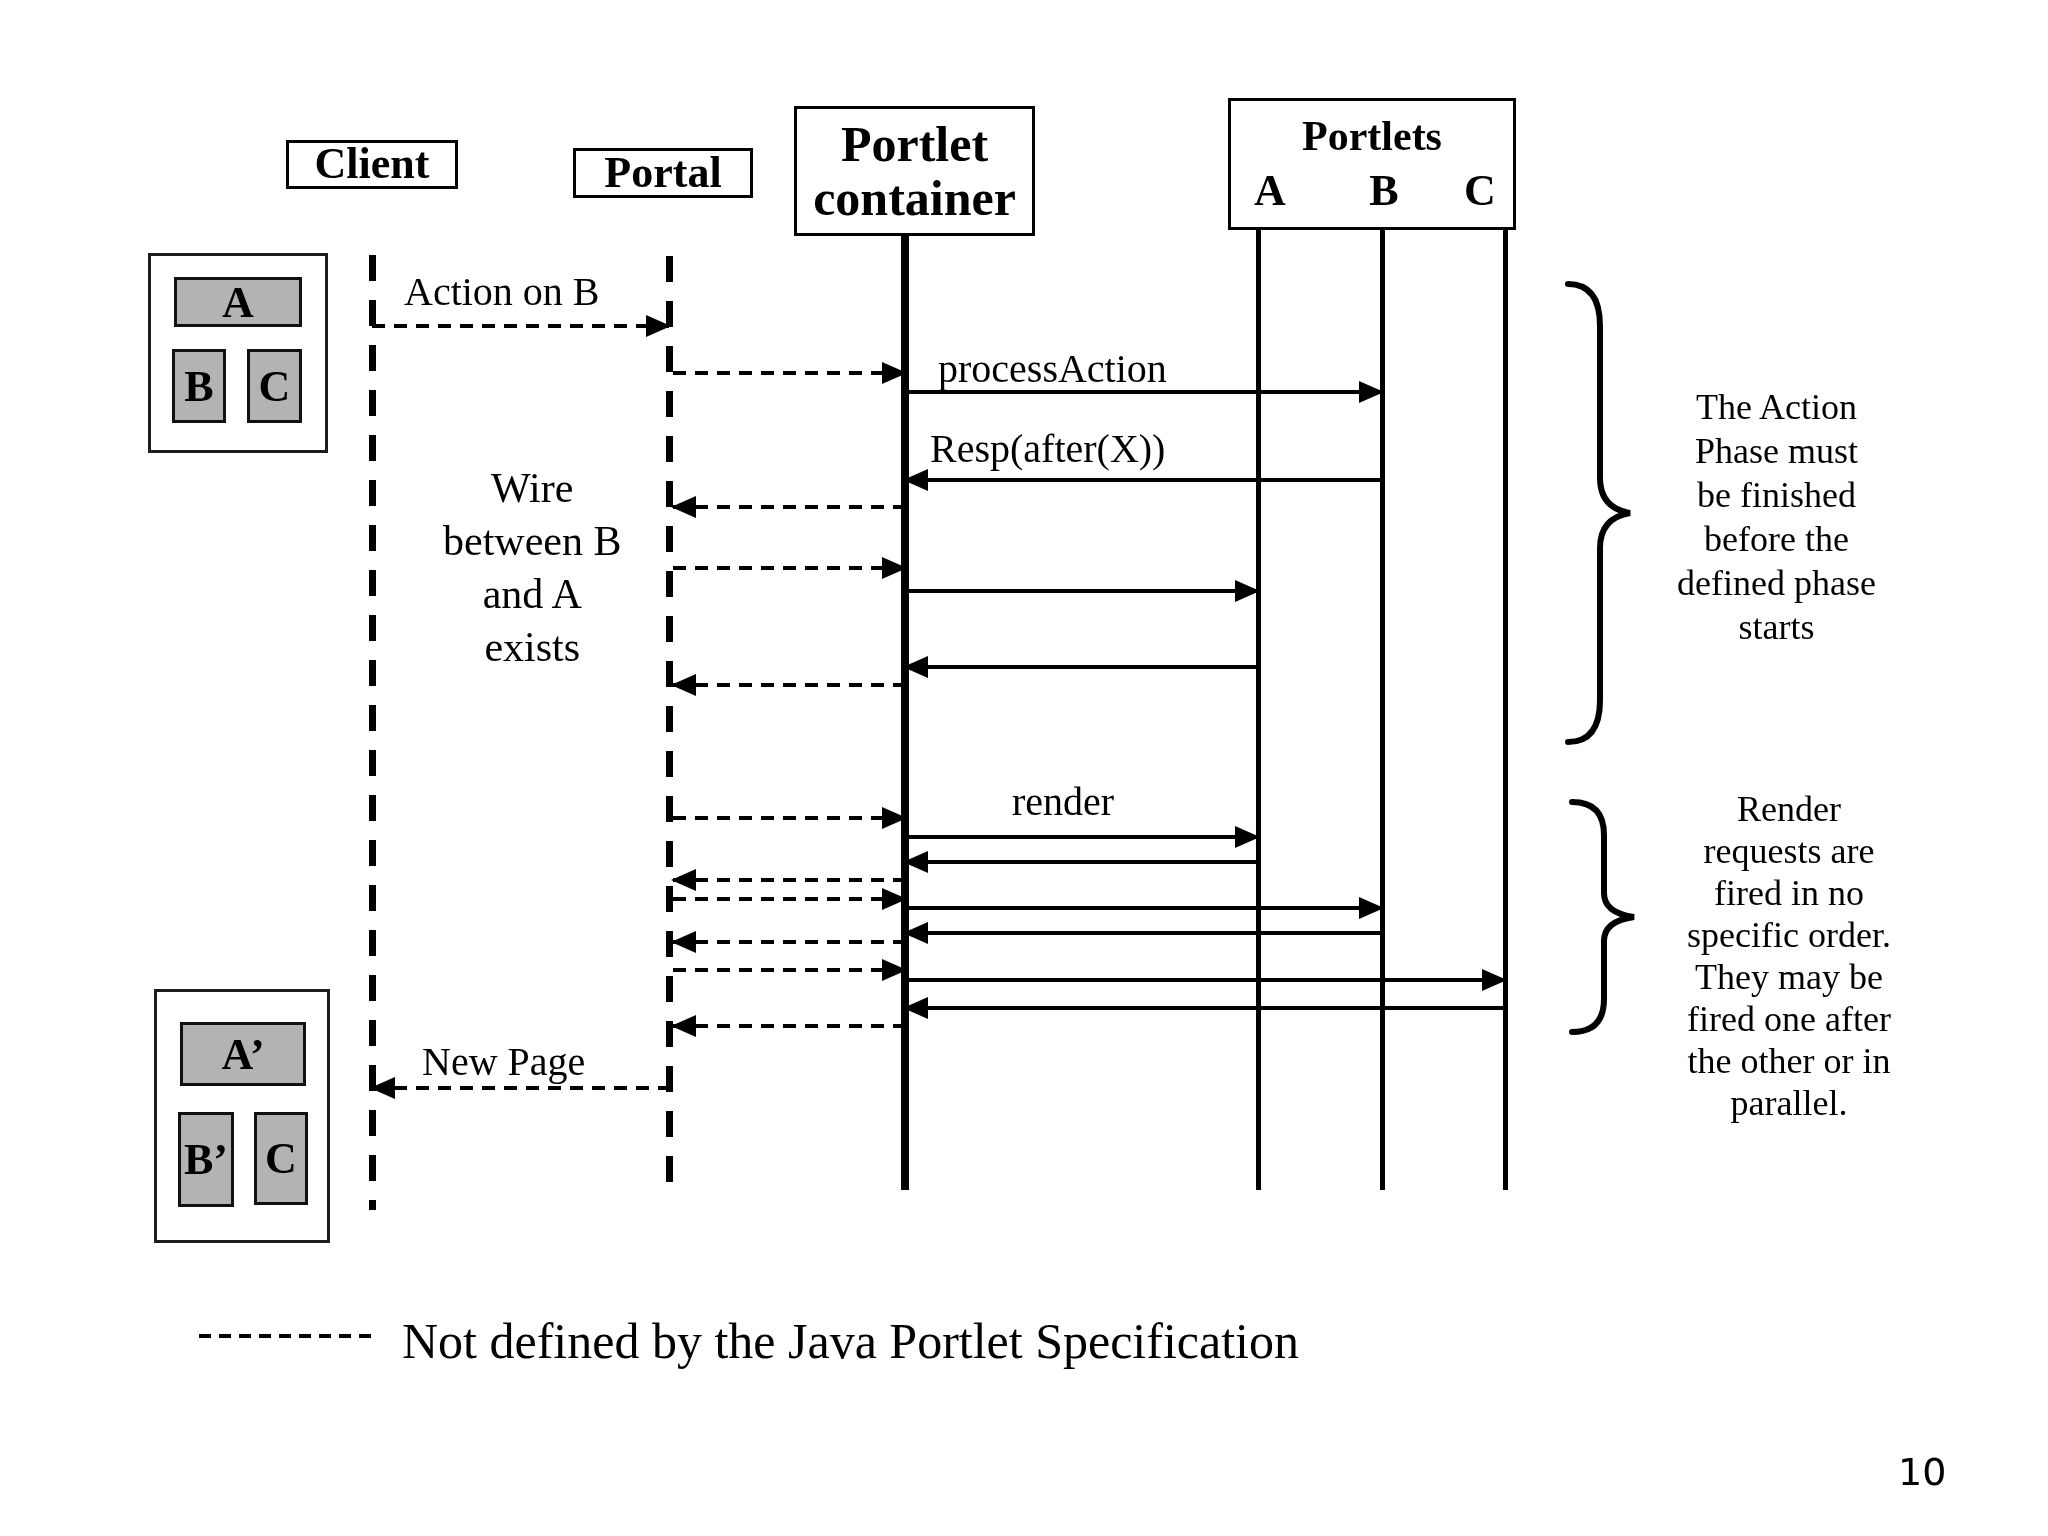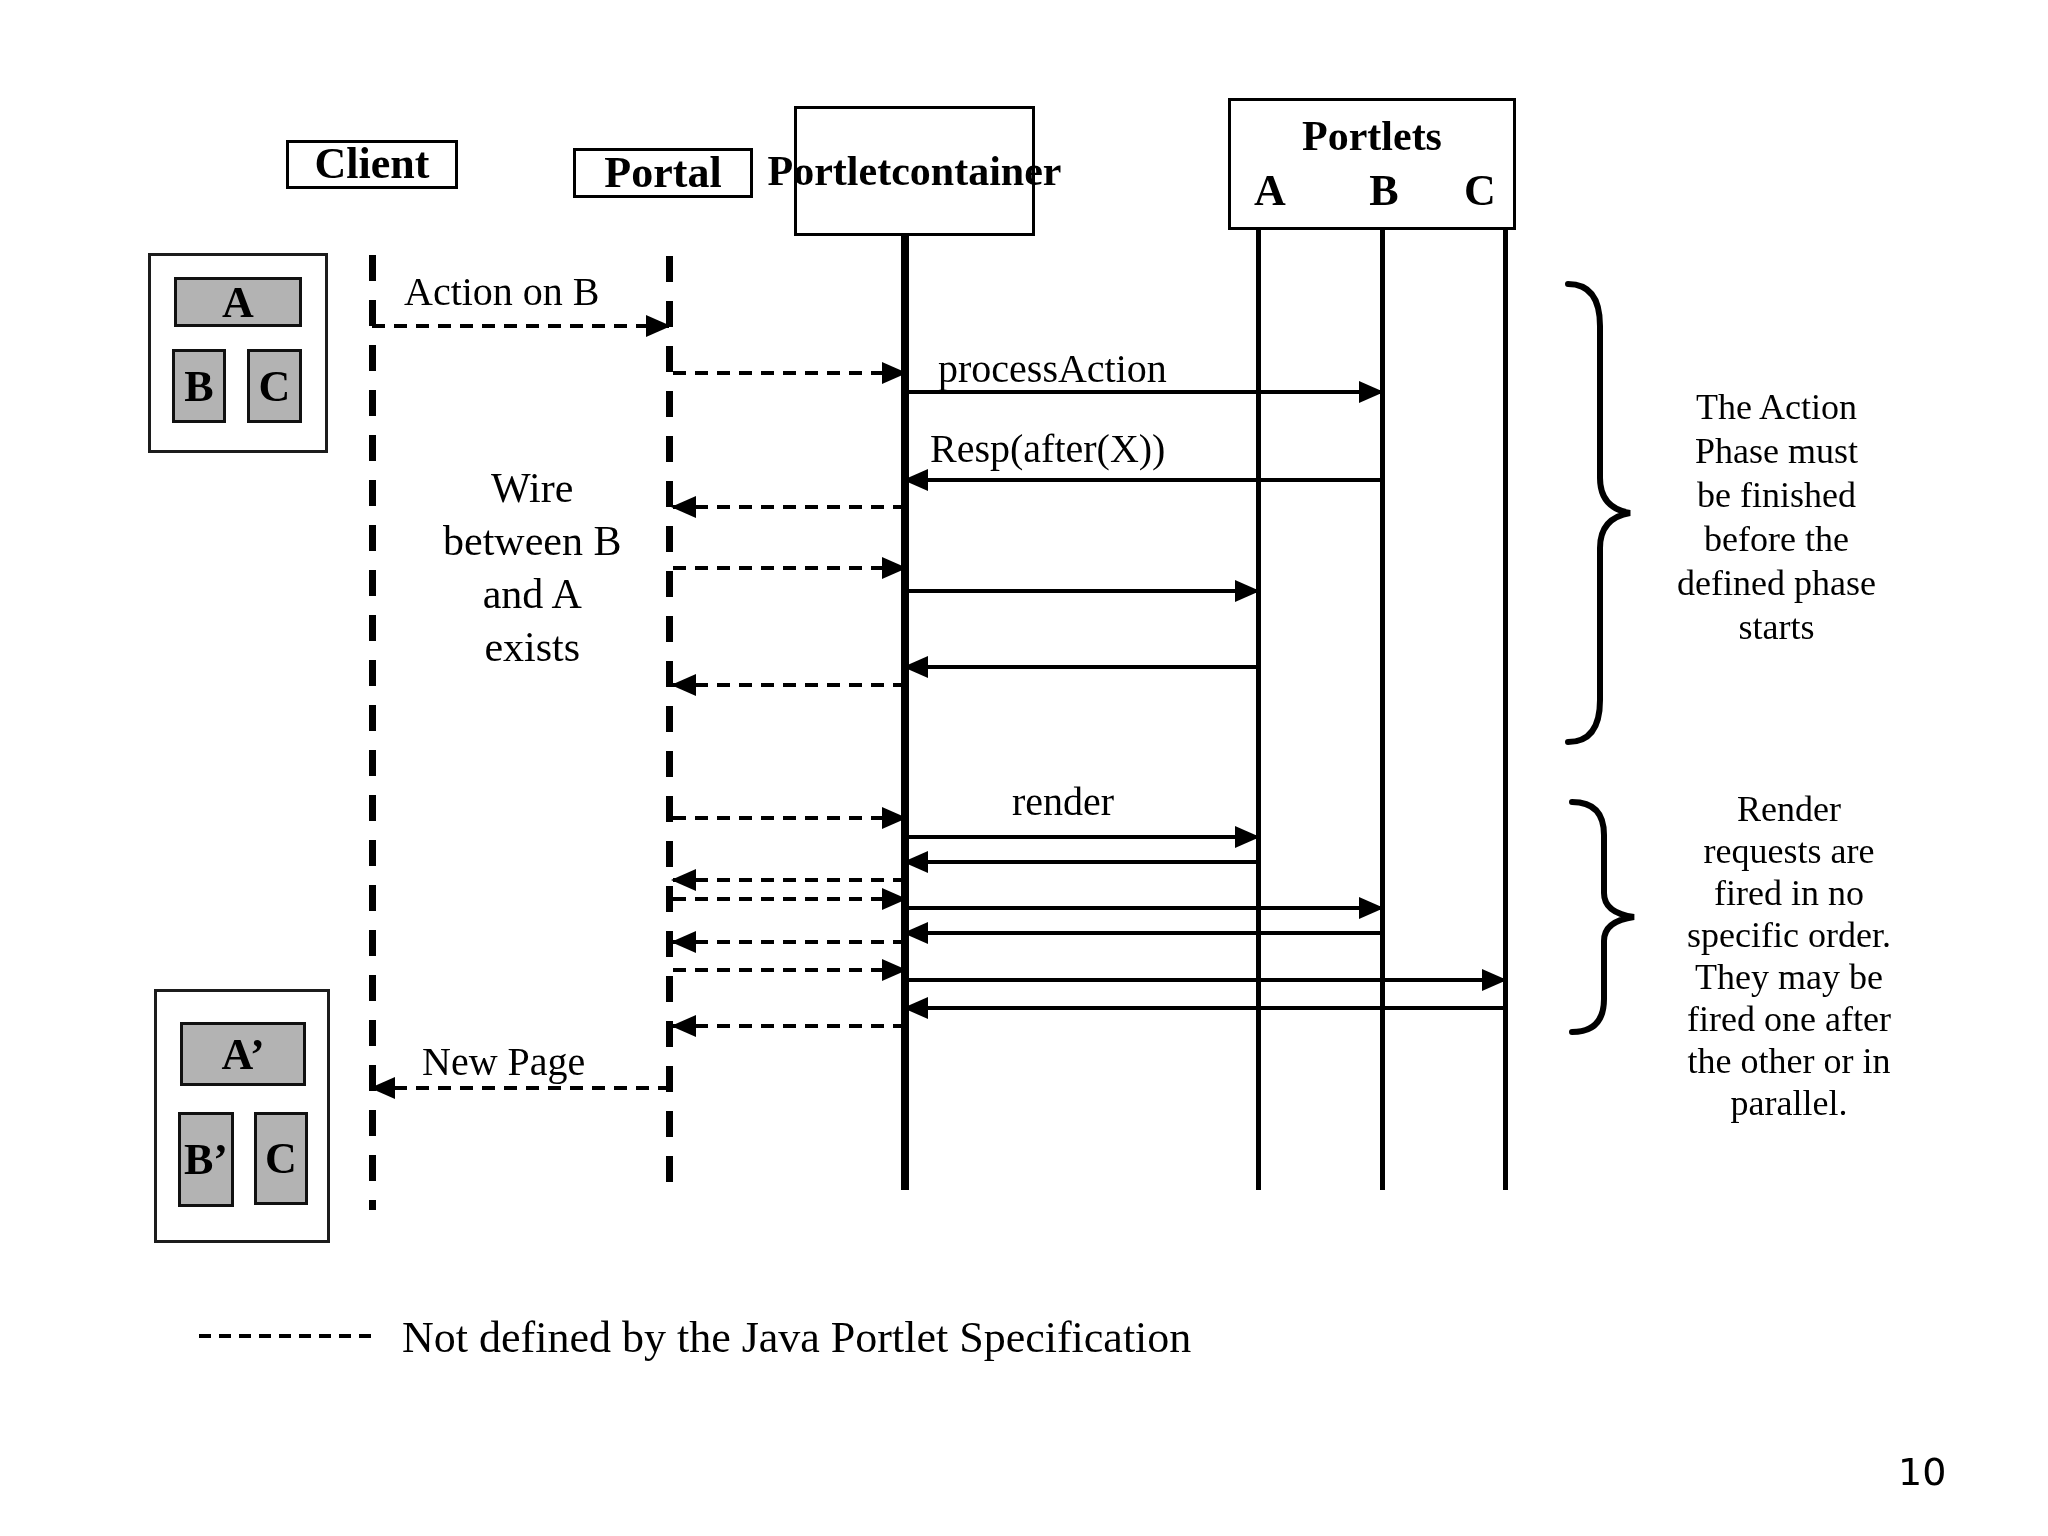--- a/index.html
+++ b/index.html
@@ -33,42 +33,42 @@
   
   .note { position:absolute;text-align:center; }
   .note div { white-space:nowrap; }
   .wire-note { font-size:42px; line-height:53px; }
   .side-note { font-size:36px; }
   .action-note { line-height:44px; }
   .render-note { line-height:42px; }
   .brace { position:absolute; }
   
   .legend-line { position:absolute; height:4px; background:repeating-linear-gradient(to right,#000 0 12px,transparent 12px 20px); }
-  .legend-text { position:absolute; font-size:44px; white-space:nowrap; }
+  .legend-text { position:absolute; font-size:50px; white-space:nowrap; }
   
   .caption-box {
     position:absolute; left:150px; top:1377px; width:1740px; height:73px; box-sizing:border-box;
     border:9px solid #f0592c; background:#fdfdfd;
     display:flex; align-items:center; justify-content:center;
     font-family:"DejaVu Sans", sans-serif; font-size:40px; color:#111; white-space:nowrap;
   }
   .pageno { position:absolute; left:1898px; top:1450px; font-family:"DejaVu Sans", sans-serif; font-size:38px; }
 </style>
 </head>
 <body>
 
 <div class="stage">
 
   <div class="abox" style="left:286px;top:140px;width:172px;height:49px">
     <span>Client</span>
   </div>
   <div class="abox" style="left:573px;top:148px;width:180px;height:50px">
     <span>Portal</span>
   </div>
-  <div class="abox" style="left:794px;top:106px;width:241px;height:130px;flex-direction:row;font-size:42px;line-height:54px">
+  <div class="abox" style="left:794px;top:106px;width:241px;height:130px;flex-direction:column;font-size:50px;line-height:54px">
     <div>Portlet</div>
     <div>container</div>
   </div>
   <div class="abox" style="left:1228px;top:98px;width:288px;height:132px;display:block">
     <div style="position:absolute;left:0;top:12px;width:100%;text-align:center;font-size:42px">Portlets</div>
     <div style="position:absolute;left:18px;top:66px;width:42px;text-align:center;font-size:44px">A</div>
     <div style="position:absolute;left:132px;top:66px;width:42px;text-align:center;font-size:44px">B</div>
     <div style="position:absolute;left:228px;top:66px;width:42px;text-align:center;font-size:44px">C</div>
   </div>
 

